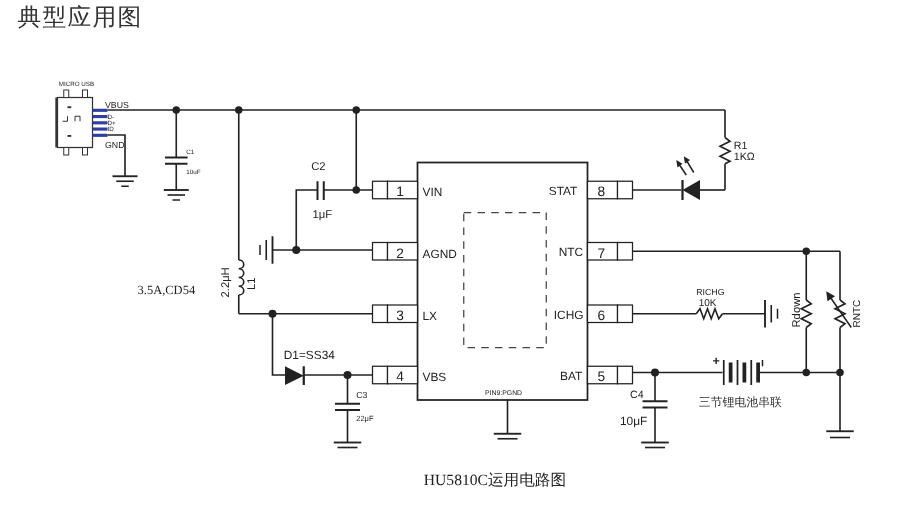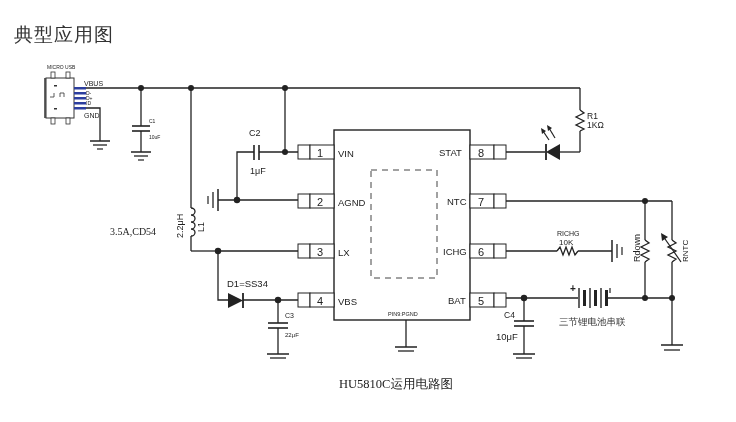--- a/index.html
+++ b/index.html
@@ -1,17 +1,17 @@
 <!DOCTYPE html>
 <html><head>
 <meta charset="utf-8">
 <style>
   html,body{margin:0;padding:0;background:#ffffff;}
   body{width:736px;height:422px;position:relative;overflow:hidden;font-family:"DejaVu Sans","Liberation Sans",sans-serif;}
-  .page-title{position:absolute;left:14px;top:22px;font-size:19px;color:#333;font-family:"DejaVu Sans",sans-serif;letter-spacing:1px;}
+  .page-title{position:absolute;left:14px;top:1px;font-size:19px;color:#333;font-family:"DejaVu Sans",sans-serif;letter-spacing:1px;}
   svg{position:absolute;left:0;top:0;}
   .w{stroke:#222;stroke-width:1.3;fill:none;}
   .lbl{font-family:"Liberation Sans",sans-serif;fill:#222;}
   .serif{font-family:"Liberation Serif",serif;fill:#222;}
   .cjk{font-family:"DejaVu Sans",sans-serif;fill:#333;}
 </style>
 </head>
 <body>
 
 <div class="page-title">典型应用图</div>

